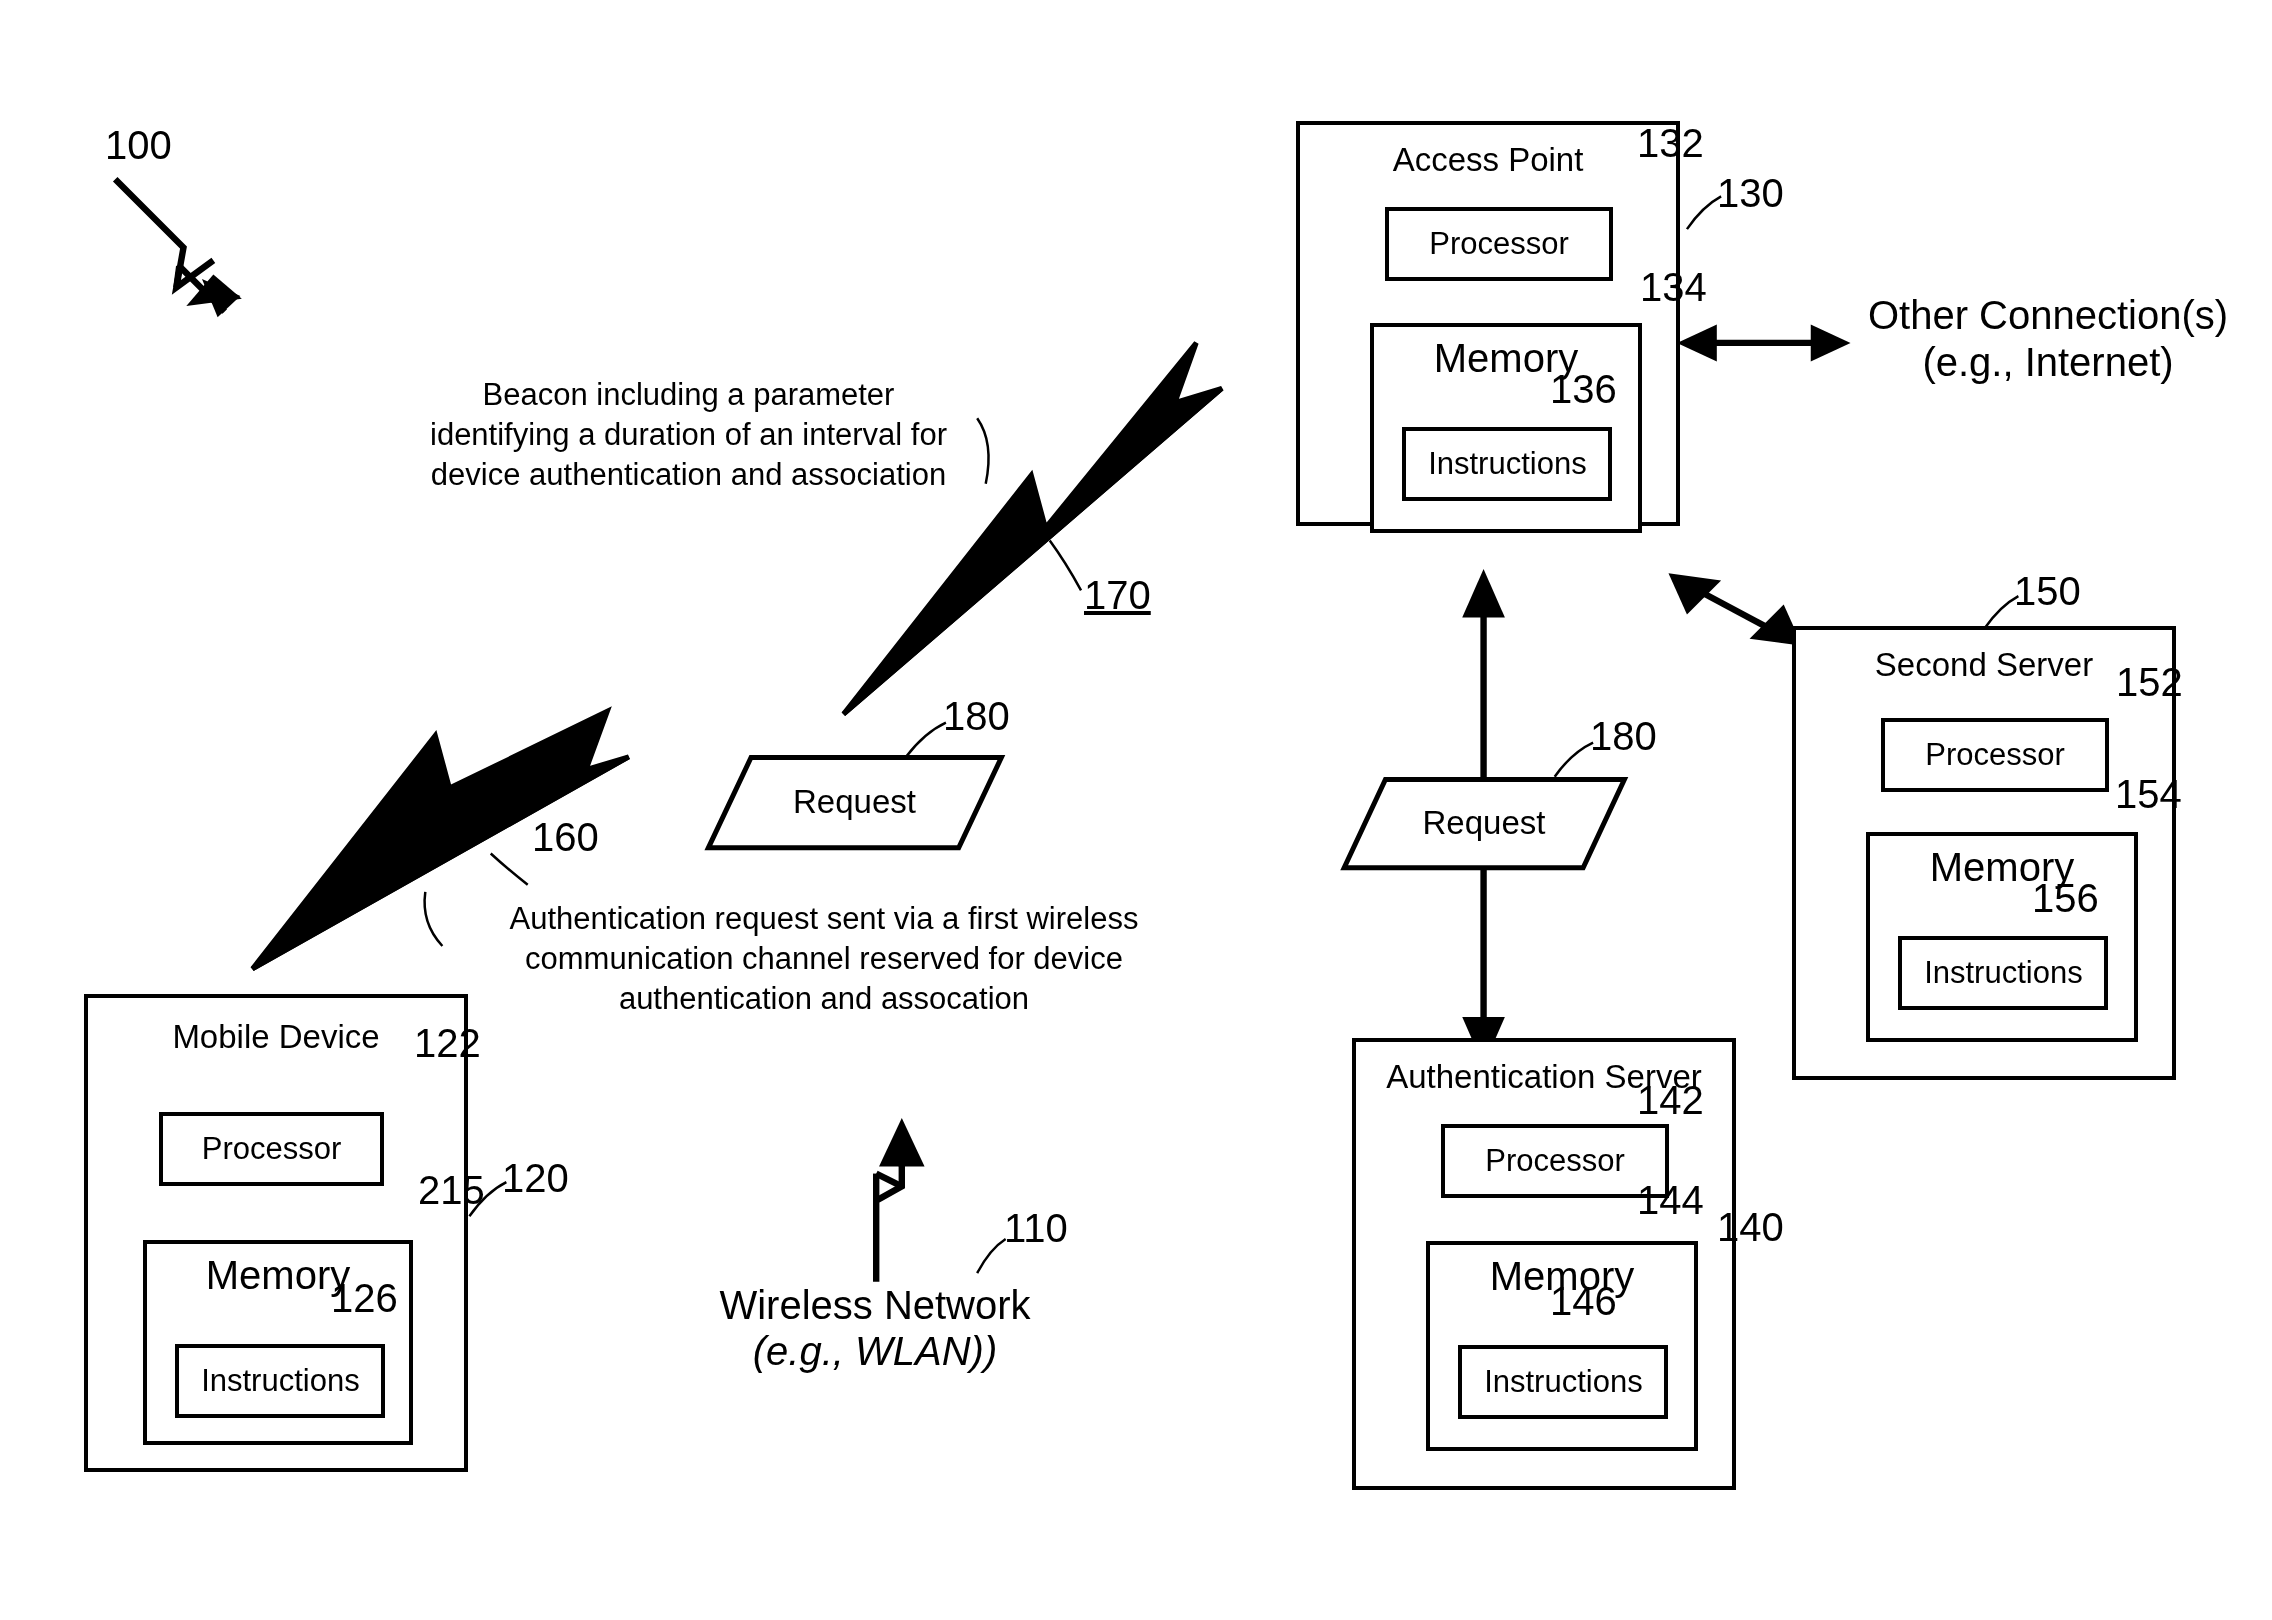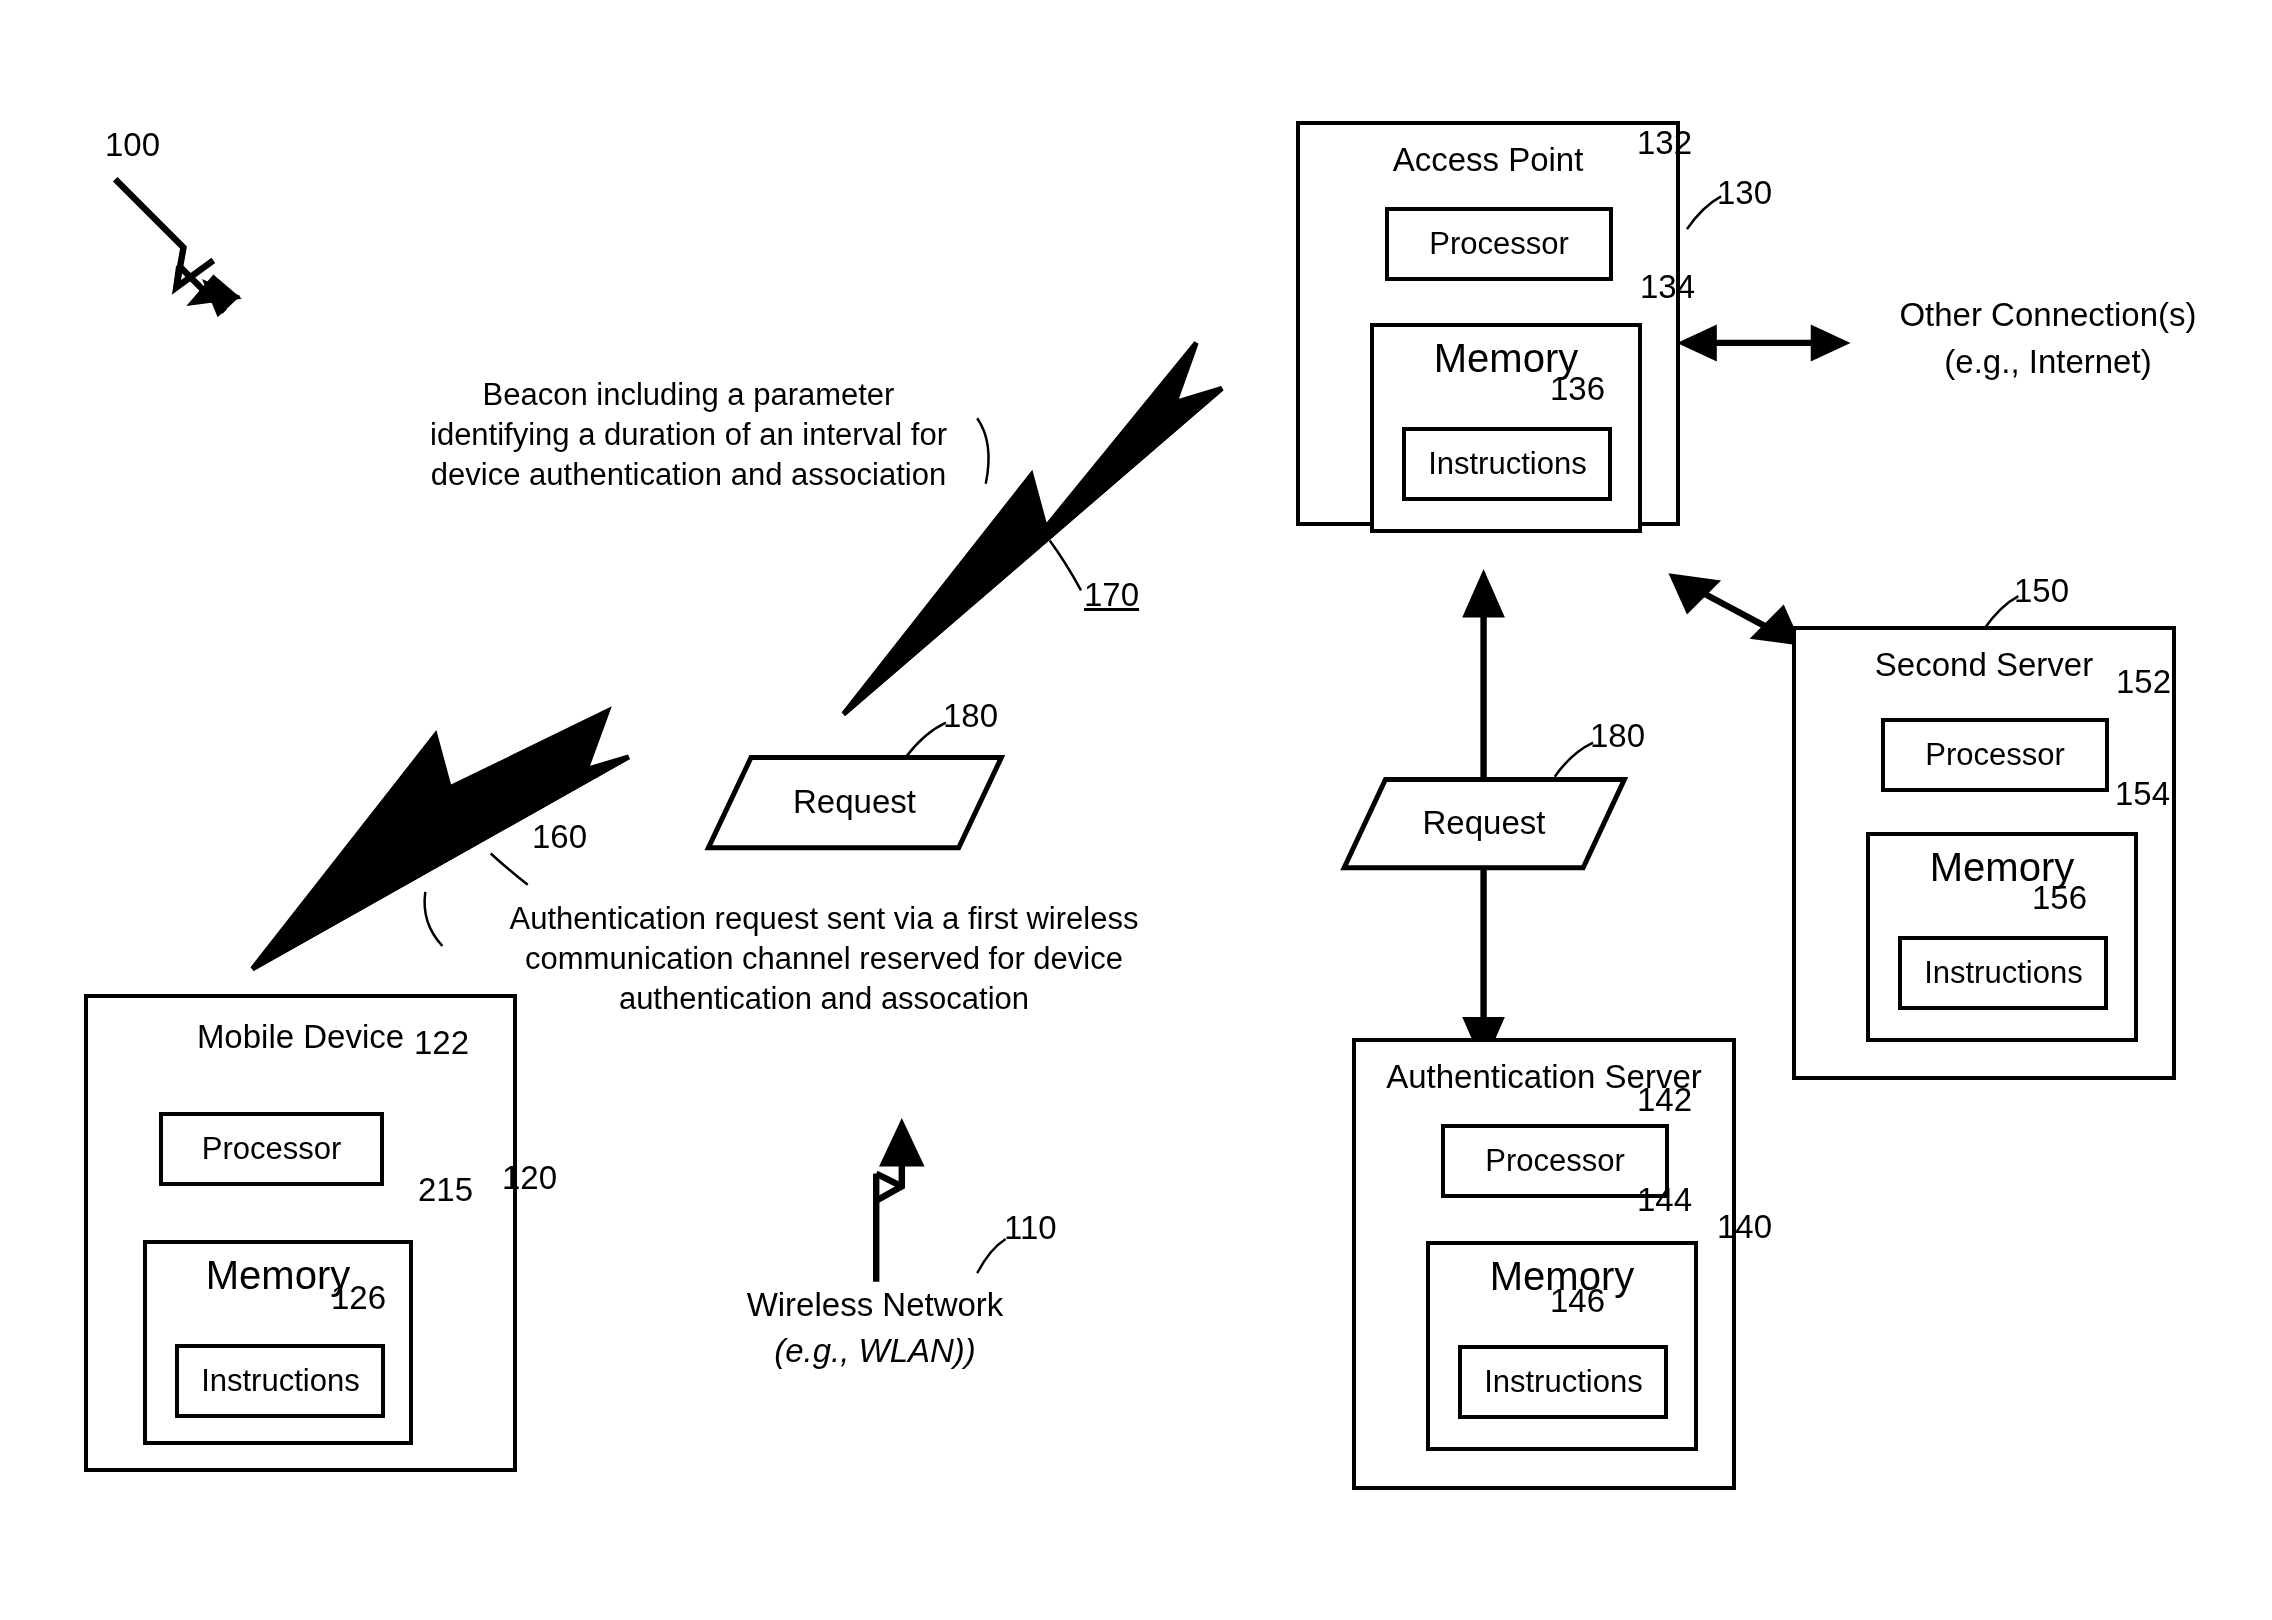--- a/index.html
+++ b/index.html
@@ -25,21 +25,21 @@
     position:absolute;left:0;right:0;text-align:center;
     font-size:40px;line-height:36px;white-space:nowrap;
   }
   .center-label{
     position:absolute;left:0;top:50%;right:0;transform:translateY(-50%);
     text-align:center;font-size:31px;line-height:34px;white-space:nowrap;
   }
 
   
   .ref{
-    position:absolute;font-size:33px;line-height:36px;white-space:nowrap;
+    position:absolute;font-size:40px;line-height:36px;white-space:nowrap;
   }
 
   
   .ftext{
     position:absolute;text-align:center;font-size:31px;line-height:40px;
     white-space:pre-line;
   }
 
   
   #vec{position:absolute;left:0;top:0;width:2273px;height:1621px;overflow:visible;}
@@ -137,21 +137,21 @@
     <path class="lead" d="M2138,1880 Q2160,1848 2186,1834"></path>
 
     <path class="lead" d="M2790,884 Q2812,852 2838,838"></path>
     <path class="lead" d="M2932,1010 Q2956,978 2982,964"></path>
     <path class="lead" d="M2930,1168 Q2954,1136 2980,1122"></path>
     <path class="lead" d="M2816,1314 Q2838,1282 2864,1268"></path>
   </svg>
 
   <div class="ref" style="left:105px;top:127px;">100</div>
 
-  <div class="box" style="left:84px;top:994px;width:433px;height:478px;padding-left:11px;">
+  <div class="box" style="left:84px;top:994px;width:384px;height:478px;padding-left:11px;">
     <div class="box-title" style="top:20px;">Mobile Device</div>
 
     <div class="inner" style="left:71px;top:114px;width:225px;height:74px;">
       <div class="center-label">Processor</div>
     </div>
 
     <div class="inner" style="left:55px;top:242px;width:270px;height:205px;">
       <div class="inner-label" style="top:12.8px;">Memory</div>
       <div class="inner" style="left:28.4px;top:100px;width:210px;height:74px;">
         <div class="center-label">Instructions</div>

